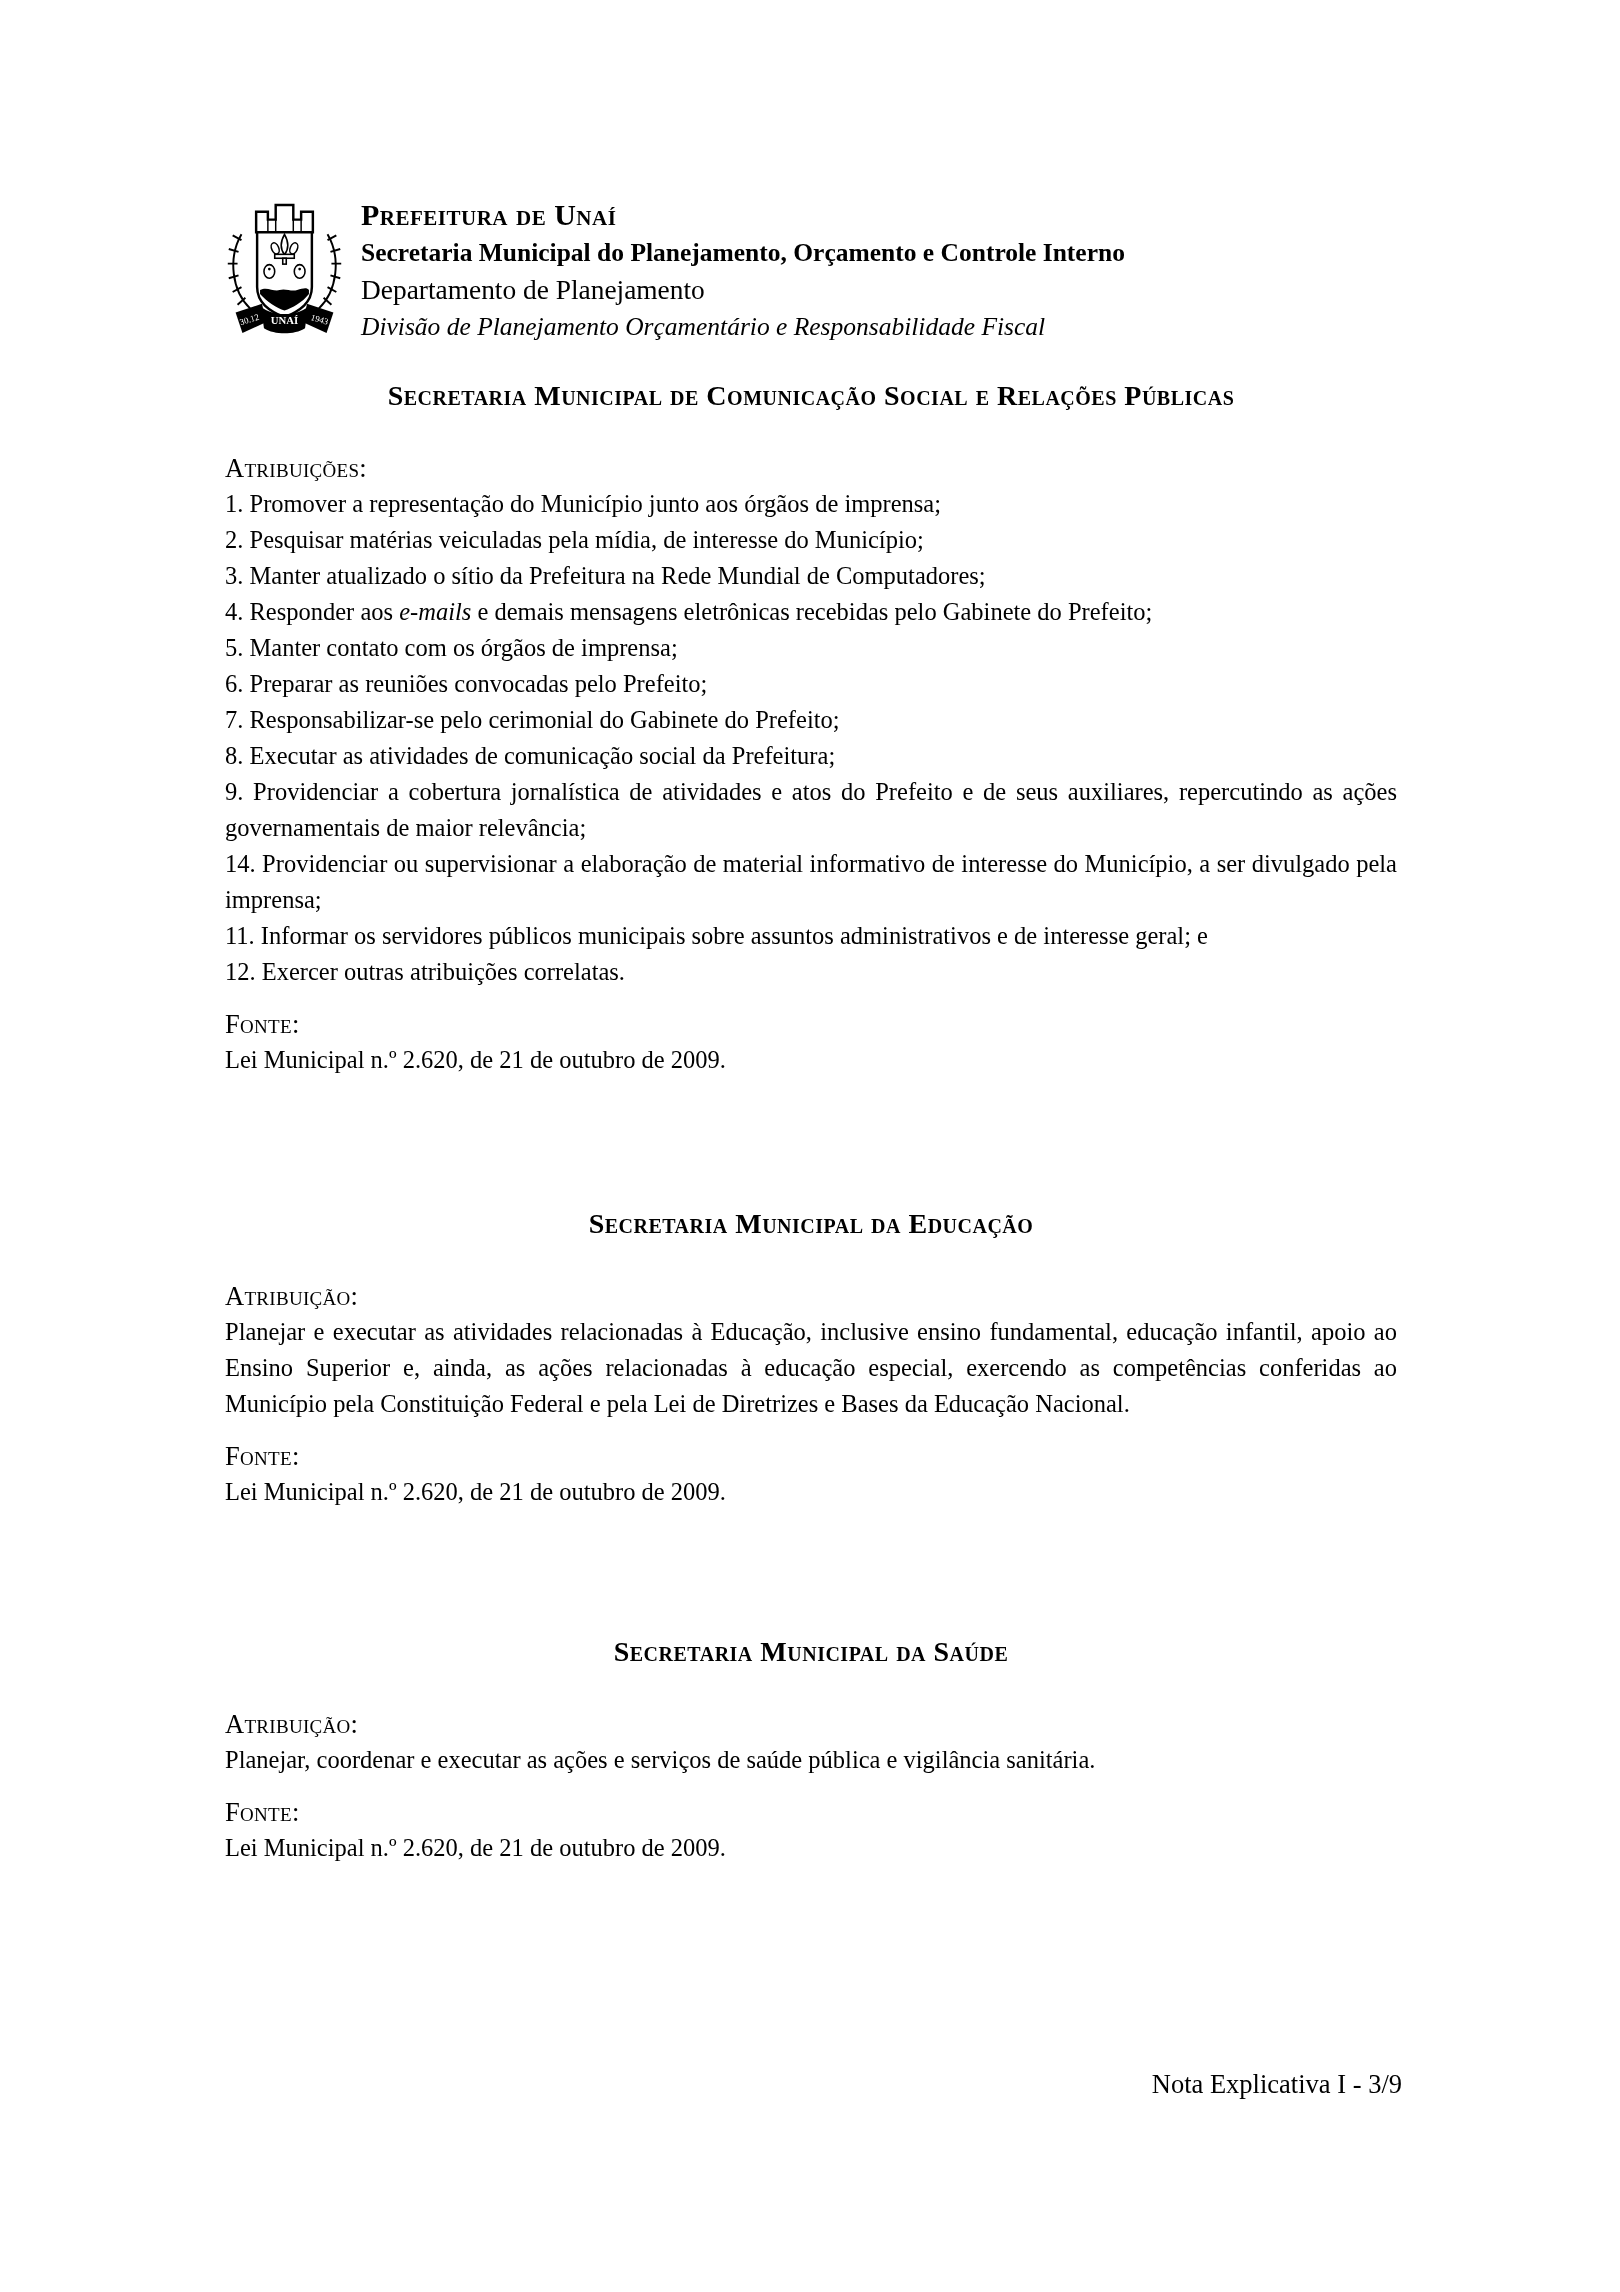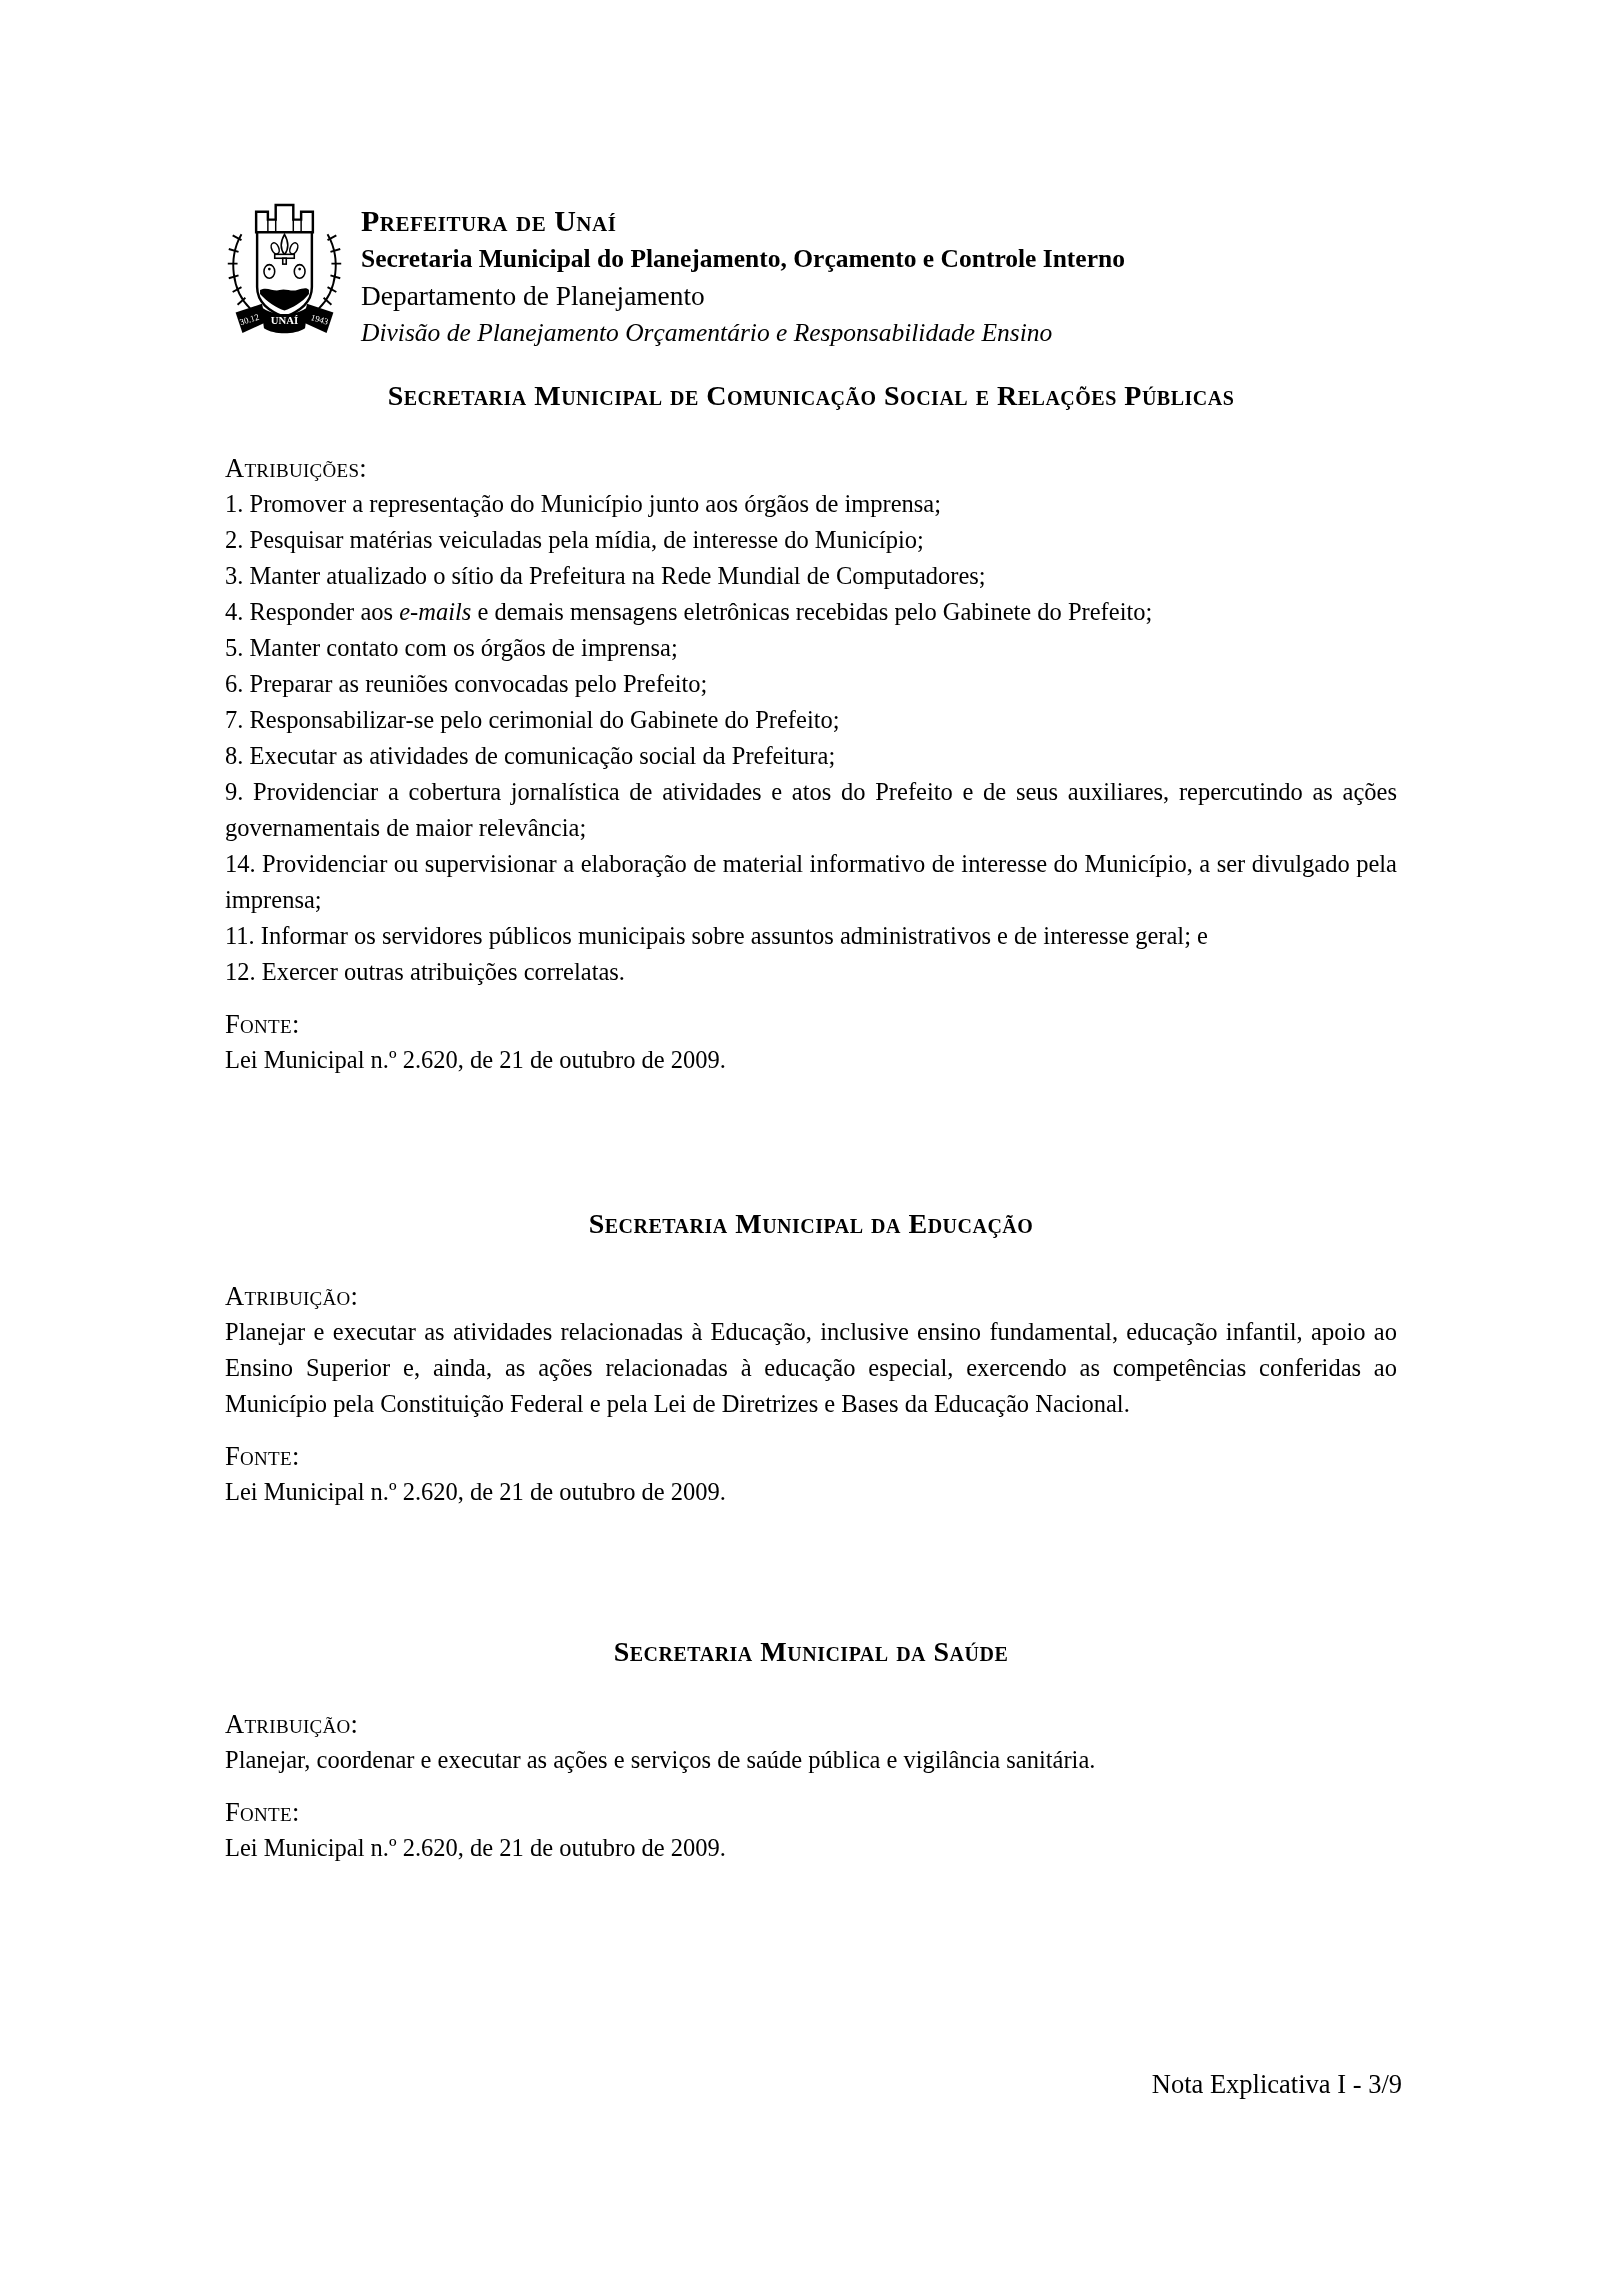--- a/index.html
+++ b/index.html
@@ -11,21 +11,21 @@
     background: #ffffff;
     color: #000000;
     font-family: "Liberation Serif", "DejaVu Serif", serif;
     overflow: hidden;
   }
 
   
   .header { position: absolute; top: 193px; left: 218px; }
   .logo-box { position: absolute; top: 0; left: 0; width: 133px; height: 153px; }
   .logo-box svg { width: 100%; height: 100%; }
-  .header-text { position: absolute; left: 143px; top: 8px; width: 882px; white-space: nowrap; }
+  .header-text { position: absolute; left: 143px; top: 2px; width: 882px; white-space: nowrap; }
   .header-org {
     font-size: 30px; font-weight: bold; font-variant: small-caps;
     letter-spacing: 0.5px; line-height: 39px;
   }
   .header-secretariat { font-size: 25.5px; font-weight: bold; line-height: 38px; }
   .header-department  { font-size: 27.4px; line-height: 37px; }
   .header-division    { font-size: 25.5px; font-style: italic; line-height: 36px; }
 
   
   .section { position: absolute; left: 225px; width: 1172px; }
@@ -100,21 +100,21 @@
           <text x="33" y="132" transform="rotate(-17 33 132)" font-size="9" fill="#ffffff" text-anchor="middle" font-family="Liberation Serif, serif">30.12</text>
           <text x="68" y="134" font-size="11" fill="#ffffff" text-anchor="middle" font-family="Liberation Serif, serif" font-weight="bold">UNAÍ</text>
           <text x="103" y="132" transform="rotate(17 103 132)" font-size="9" fill="#ffffff" text-anchor="middle" font-family="Liberation Serif, serif">1943</text>
         </g>
       </svg>
     </div>
     <div class="header-text">
       <div class="header-org">Prefeitura de Unaí</div>
       <div class="header-secretariat">Secretaria Municipal do Planejamento, Orçamento e Controle Interno</div>
       <div class="header-department">Departamento de Planejamento</div>
-      <div class="header-division">Divisão de Planejamento Orçamentário e Responsabilidade Ensino</div>
+      <div class="header-division">Divisão de Planejamento Orçamentário e Responsabilidade Fiscal</div>
     </div>
   </div>
 
   <section class="section section-1">
     <h2 class="section-title">Secretaria Municipal de Comunicação Social e Relações Públicas</h2>
     <div class="label">Atribuições:</div>
     <div>
         <div class="body-text list-item">1. Promover a representação do Município junto aos órgãos de imprensa;</div>
         <div class="body-text list-item">2. Pesquisar matérias veiculadas pela mídia, de interesse do Município;</div>
         <div class="body-text list-item">3. Manter atualizado o sítio da Prefeitura na Rede Mundial de Computadores;</div>

